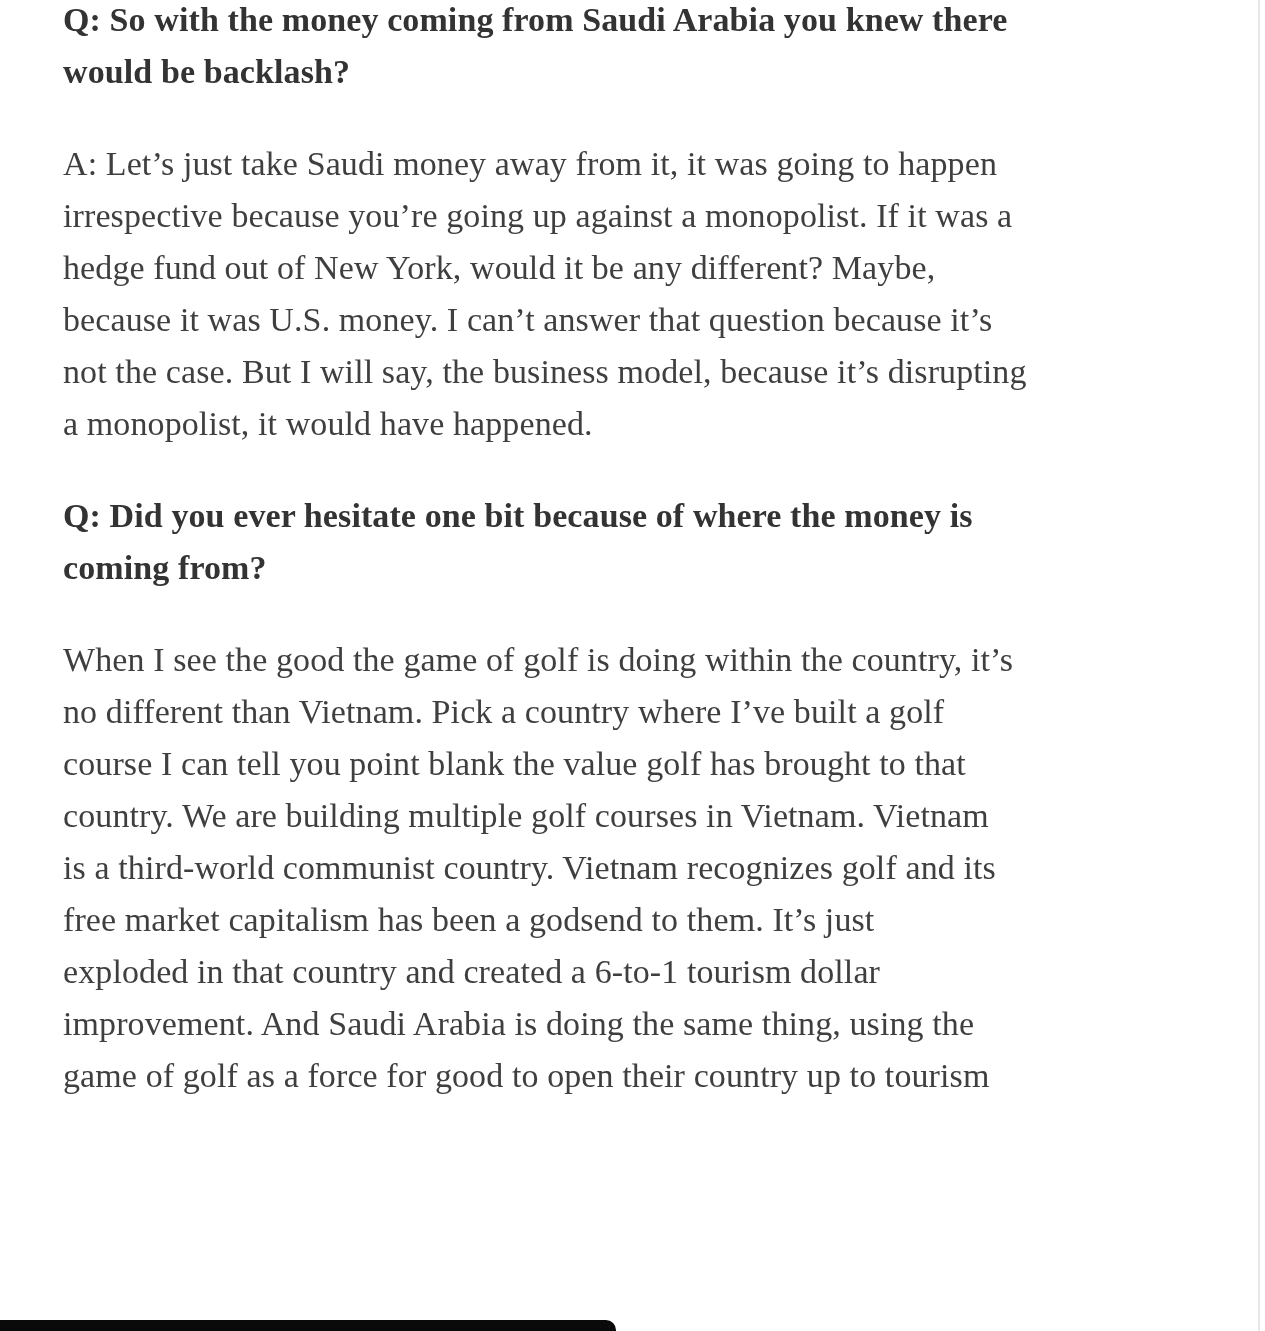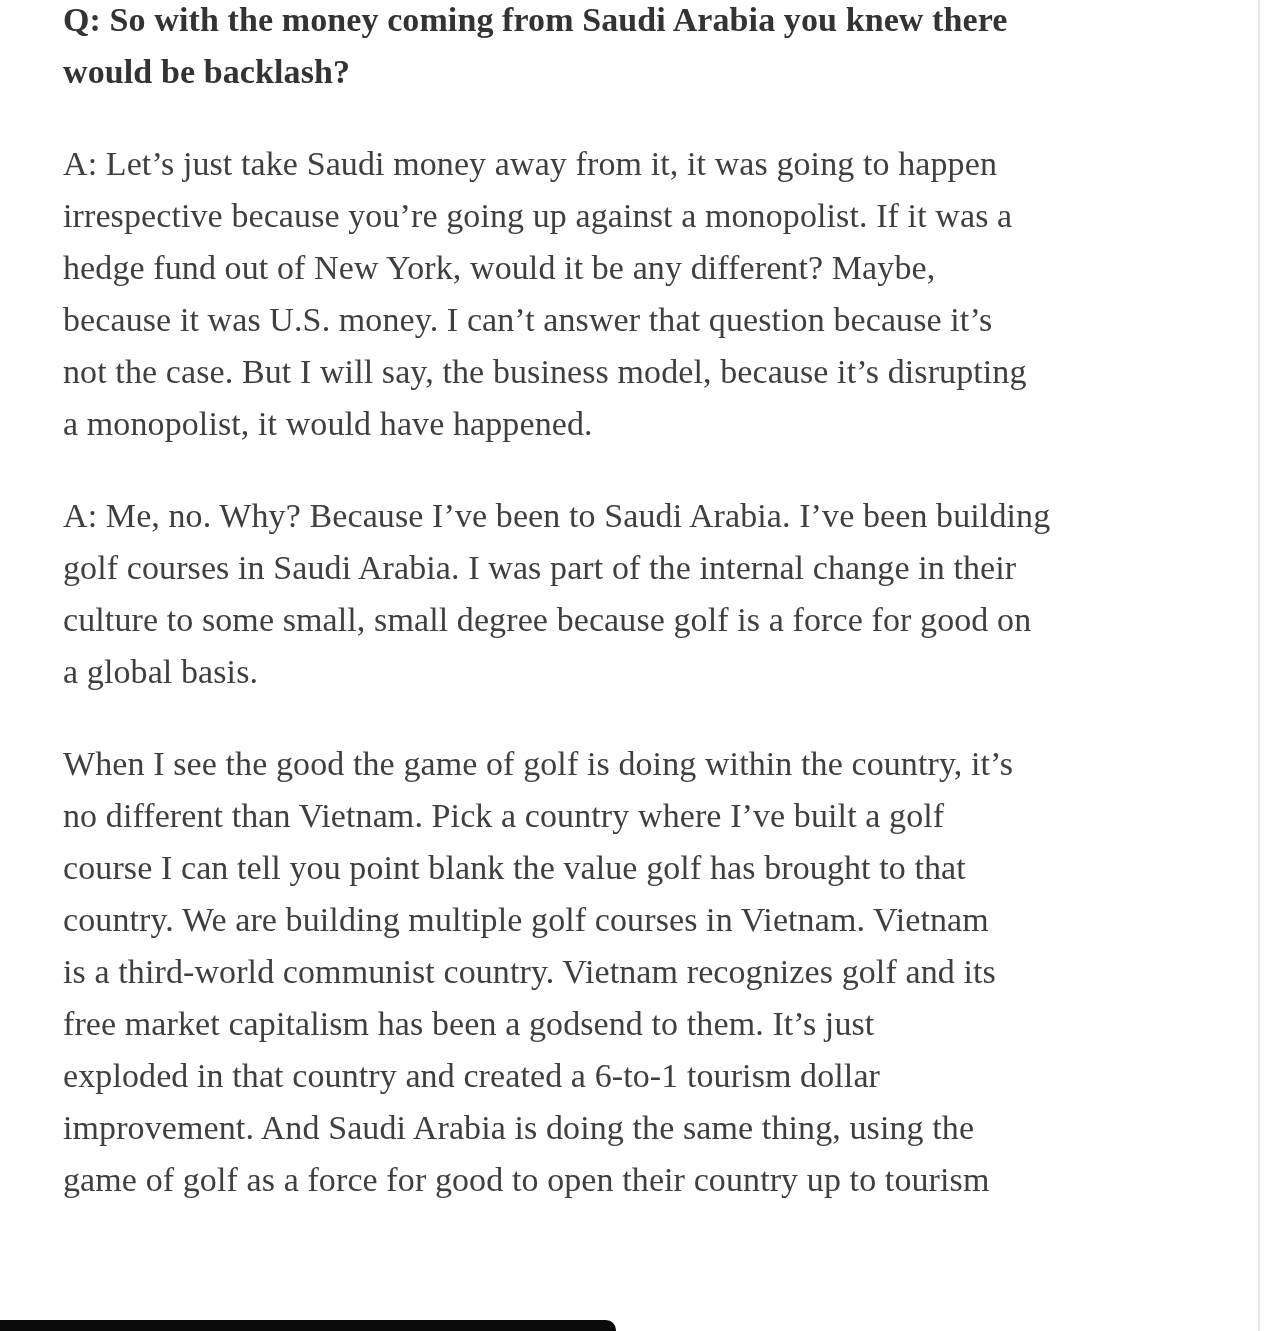--- a/index.html
+++ b/index.html
@@ -57,24 +57,22 @@
 
 <div class="article">
   <p class="q">Q: So with the money coming from Saudi Arabia you knew there
 would be backlash?</p>
   <p class="a">A: Let’s just take Saudi money away from it, it was going to happen
 irrespective because you’re going up against a monopolist. If it was a
 hedge fund out of New York, would it be any different? Maybe,
 because it was U.S. money. I can’t answer that question because it’s
 not the case. But I will say, the business model, because it’s disrupting
 a monopolist, it would have happened.</p>
-  <p class="a">A: Me, no. Why? Because I’ve been to Saudi Arabia. I’ve been building
-golf courses in Saudi Arabia. I was part of the internal change in their
-culture to some small, small degree because golf is a force for good on
-a global basis.</p>
+  <p class="q">Q: Did you ever hesitate one bit because of where the money is
+coming from?</p>
   <p class="a">When I see the good the game of golf is doing within the country, it’s
 no different than Vietnam. Pick a country where I’ve built a golf
 course I can tell you point blank the value golf has brought to that
 country. We are building multiple golf courses in Vietnam. Vietnam
 is a third-world communist country. Vietnam recognizes golf and its
 free market capitalism has been a godsend to them. It’s just
 exploded in that country and created a 6-to-1 tourism dollar
 improvement. And Saudi Arabia is doing the same thing, using the
 game of golf as a force for good to open their country up to tourism</p>
 </div>

